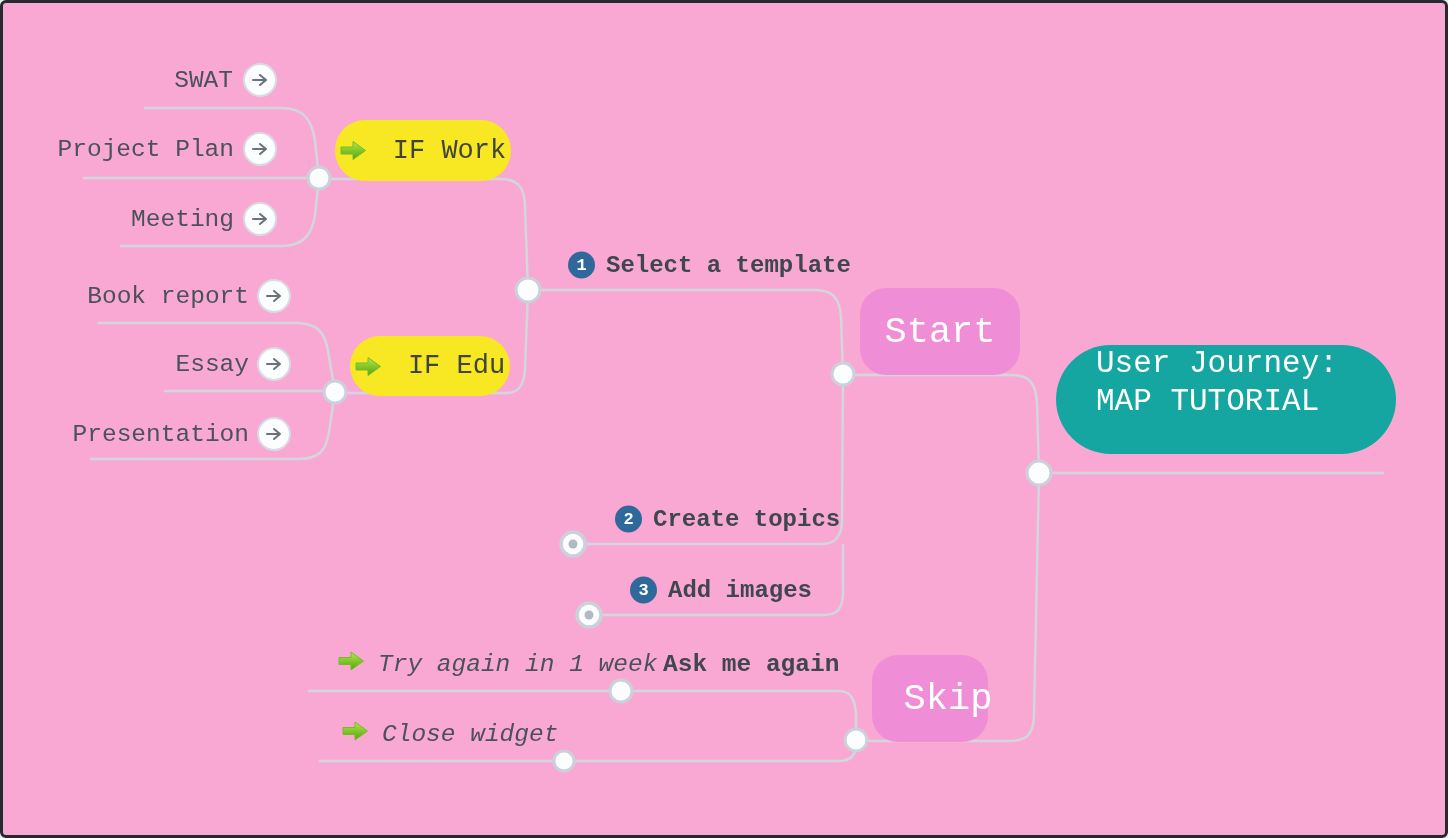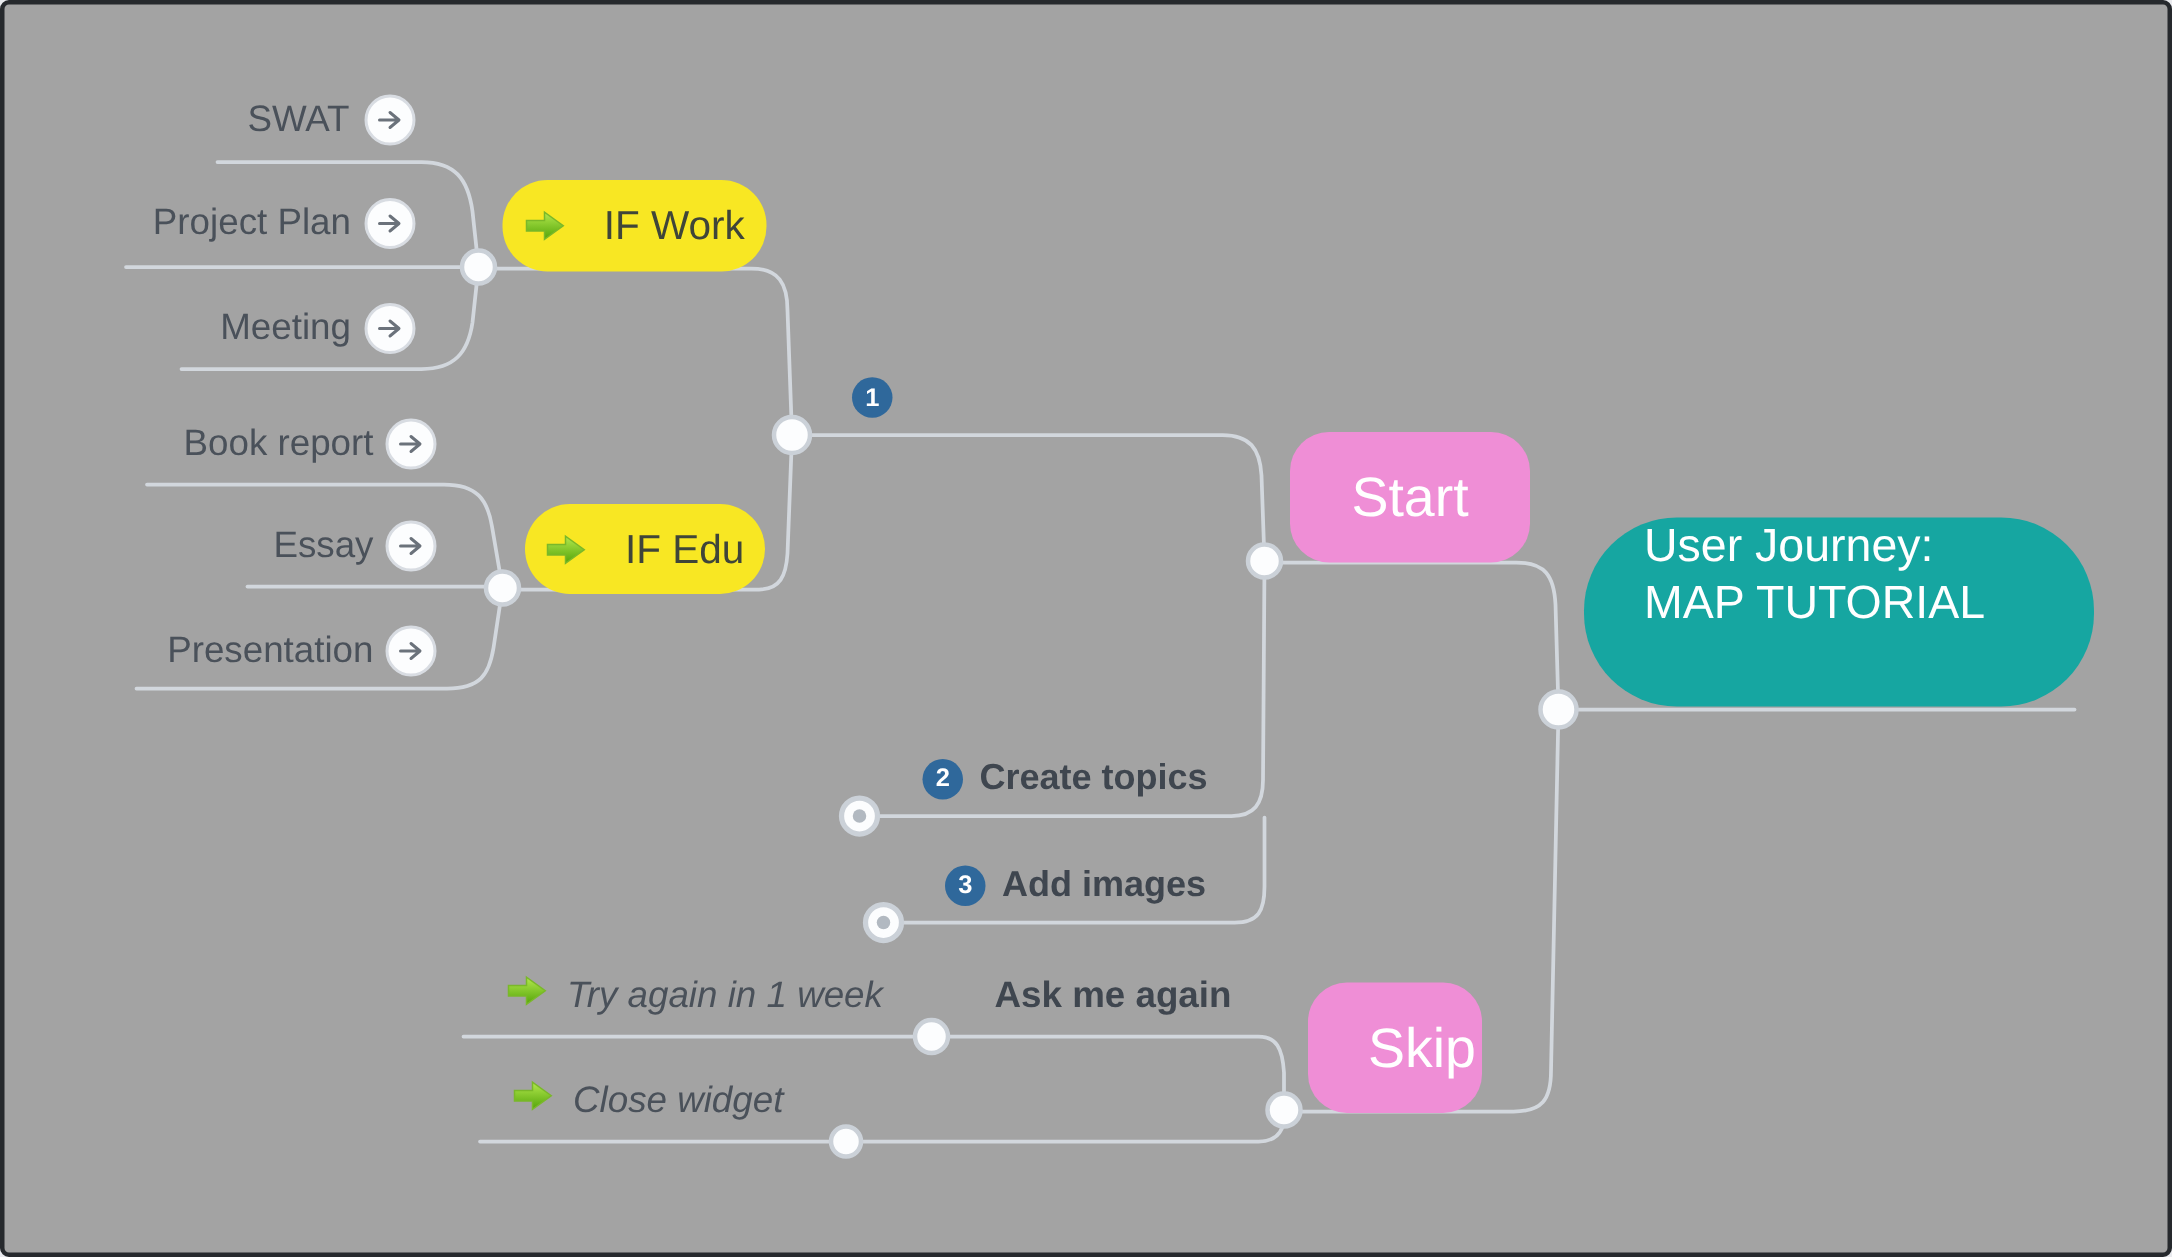--- a/index.html
+++ b/index.html
@@ -1,21 +1,21 @@
 <!DOCTYPE html>
 <html><head>
 <meta charset="utf-8">
 <style>
   html,body { margin:0; padding:0; background:#e9eaee; }
   .canvas {
     position:relative; width:1448px; height:838px;
-    background:#a3a3a3;
+    background:#f9a8d4;
     border:3px solid #26292d; border-radius:6px;
     box-sizing:border-box; overflow:hidden;
-    font-family:Liberation Sans, sans-serif;
+    font-family:Liberation Mono, monospace;
   }
   .connector-layer { position:absolute; left:0; top:0; width:1448px; height:838px; }
 
   
   .lbl {
     position:absolute; transform:translateY(-50%);
     font-size:24.5px; color:#4a515a; white-space:nowrap;
   }
   .lbl.bold { font-weight:700; color:#3f464f; }
   .lbl.italic { font-style:italic; }
@@ -156,41 +156,42 @@
 
   <div class="pill yellow" style="left:347px; top:333px; width:160px; height:60px;">
     <svg width="27" height="21" viewBox="0 0 27 21">
         <path d="M1 7 H13 V1.5 L25.5 10.5 L13 19.5 V14 H1 Z" fill="url(#ga)" stroke="#7ab82a" stroke-width="1"></path>
       </svg>
     <span>IF Edu</span>
   </div>
 
   <div class="step" style="left:565px; top:262px;">
     <div class="badge">1</div>
+    <div class="txt">Select a template</div>
   </div>
 
   <div class="step" style="left:612px; top:516px;">
     <div class="badge">2</div>
     <div class="txt">Create topics</div>
   </div>
 
   <div class="step" style="left:627px; top:587px;">
     <div class="badge">3</div>
     <div class="txt">Add images</div>
   </div>
 
   <div class="pill pink" style="left:857px; top:285px; width:160px; height:87px;">
     <span>Start</span>
   </div>
 
   <div class="pill pink" style="left:869px; top:652px; width:116px; height:87px;padding-left:36px;">
     <span>Skip</span>
   </div>
 
-  <div class="pill teal" style="left:1053px; top:342px; width:340px; height:126px;">
+  <div class="pill teal" style="left:1053px; top:342px; width:340px; height:109px;">
     <span>User Journey:</span>
     <span>MAP TUTORIAL</span>
   </div>
 
   <div class="lbl bold" style="left:660px; top:661px;">Ask me again</div>
 
   <div class="marker-row" style="left:335px; top:661px;">
     <svg width="27" height="21" viewBox="0 0 27 21">
         <path d="M1 7 H13 V1.5 L25.5 10.5 L13 19.5 V14 H1 Z" fill="url(#ga)" stroke="#7ab82a" stroke-width="1"></path>
       </svg>

